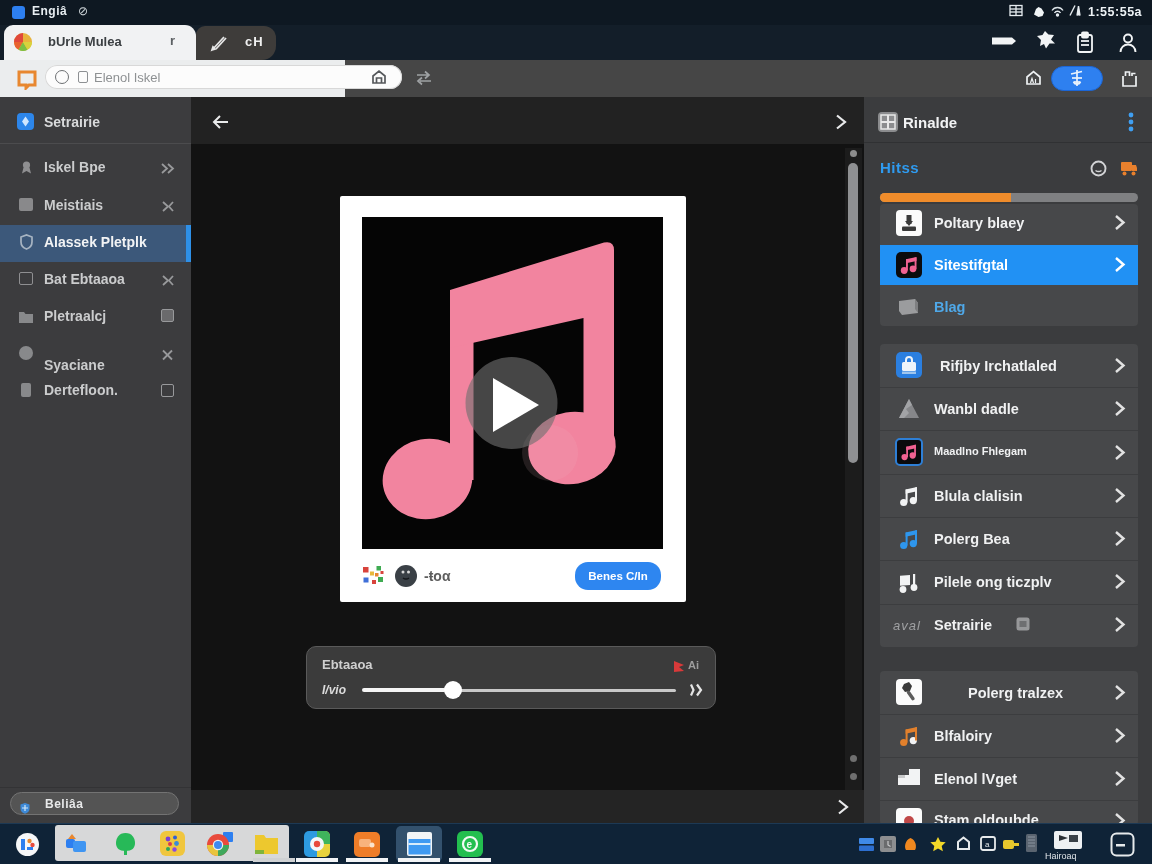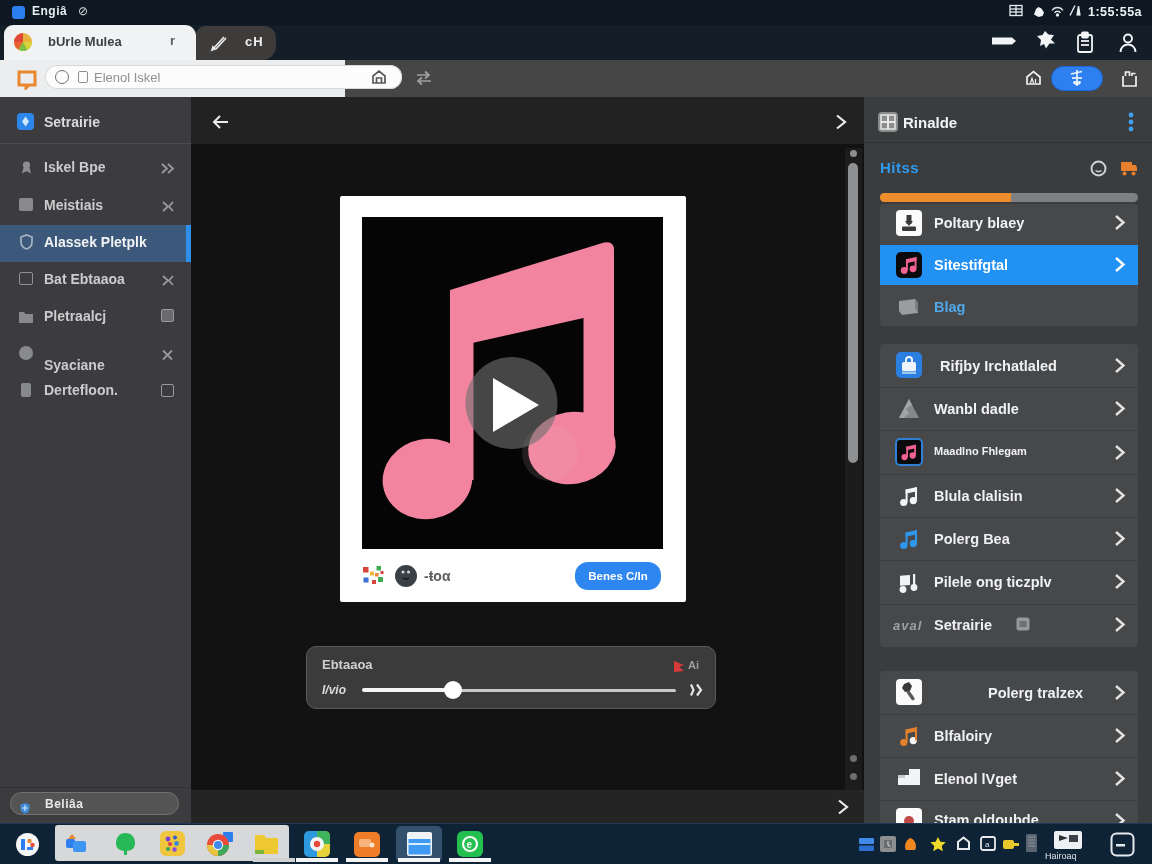--- a/index.html
+++ b/index.html
@@ -485,21 +485,21 @@
           <rect x="17" y="4" width="2.2" height="13"></rect>
         </g>
       </svg>
   </div>
   <div class="abs" style="left:934px;top:574px;color:#f0f1f2;font-size:14.5px;font-weight:bold;">Pilele ong ticzplv</div>
   <div class="abs" style="left:1114px;top:573px;width:12px;height:17px;"><svg width="12" height="17" viewBox="0 0 12 17">
         <path d="M2 2 L9.5 8.5 L2 15" stroke="#e2e2e2" stroke-width="2.4" fill="none"></path>
       </svg></div>
   <div class="abs" style="left:880px;top:604px;width:258px;height:1px;background:#3c3d3f;"></div>
 
-  <div class="abs" style="left:893px;top:618px;color:#9fa0a2;font-size:13px;font-weight:bold;font-style:italic;letter-spacing:1px;">aval</div>
+  <div class="abs" style="left:893px;top:618px;color:#9fa0a2;font-size:13px;font-weight:normal;font-style:italic;letter-spacing:1px;">aval</div>
   <div class="abs" style="left:934px;top:617px;color:#f0f1f2;font-size:14.5px;font-weight:bold;">Setrairie</div>
   <div class="abs" style="left:1015px;top:616px;width:16px;height:16px;">
     <svg width="16" height="16" viewBox="0 0 16 16">
         <rect x="1.5" y="1.5" width="13" height="13" rx="2.5" fill="#97989a"></rect>
         <rect x="4.5" y="5" width="7" height="6" fill="#6e6f71"></rect>
       </svg>
   </div>
   <div class="abs" style="left:1114px;top:616px;width:12px;height:17px;"><svg width="12" height="17" viewBox="0 0 12 17">
         <path d="M2 2 L9.5 8.5 L2 15" stroke="#e2e2e2" stroke-width="2.4" fill="none"></path>
       </svg></div>
@@ -507,21 +507,21 @@
   <div class="abs" style="left:880px;top:671px;width:258px;height:154px;border-radius:4px;background:#47484a;"></div>
 
   <div class="abs" style="left:896px;top:679px;width:26px;height:26px;border-radius:4px;background:#fbfbfb;">
     <svg width="26" height="26" viewBox="0 0 26 26">
         <g fill="#3a3a3a">
           <path d="M8 5 l5 -2 l3 4 l-2 5 l-5 1 l-3 -4 Z"></path>
           <rect x="13" y="11" width="3.4" height="11" rx="1.5" transform="rotate(-35 14.7 16.5)" fill="#5a5a5a"></rect>
         </g>
       </svg>
   </div>
-  <div class="abs" style="left:988px;top:685px;color:#f0f1f2;font-size:14.5px;font-weight:bold;">Polerg tralzex</div>
+  <div class="abs" style="left:968px;top:685px;color:#f0f1f2;font-size:14.5px;font-weight:bold;">Polerg tralzex</div>
   <div class="abs" style="left:1114px;top:684px;width:12px;height:17px;"><svg width="12" height="17" viewBox="0 0 12 17">
         <path d="M2 2 L9.5 8.5 L2 15" stroke="#e2e2e2" stroke-width="2.4" fill="none"></path>
       </svg></div>
   <div class="abs" style="left:880px;top:714px;width:258px;height:1px;background:#3c3d3f;"></div>
 
   <div class="abs" style="left:896px;top:723px;width:26px;height:26px;">
     <svg width="26" height="26" viewBox="0 0 26 26">
         <g fill="#e2802c">
           <circle cx="7.7" cy="19.5" r="3.6"></circle>
           <circle cx="17.3" cy="17.6" r="3.6" fill="#f2f3f4"></circle>

